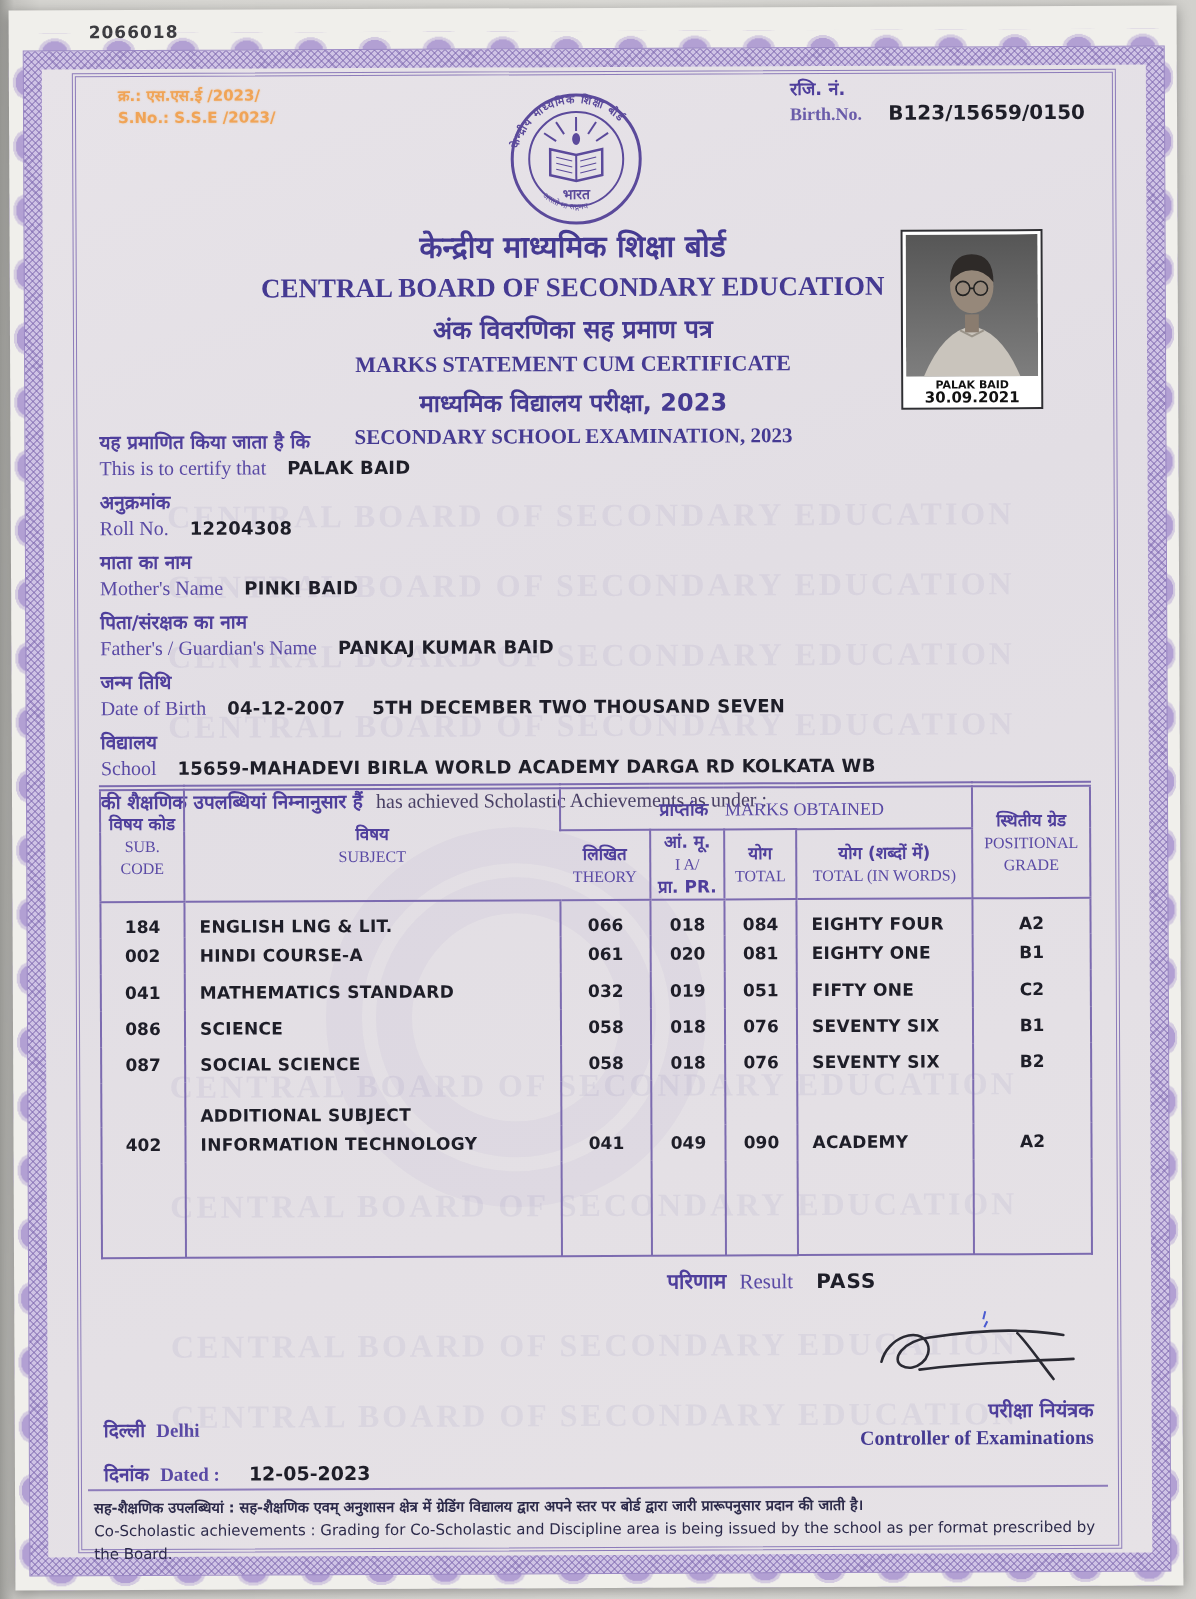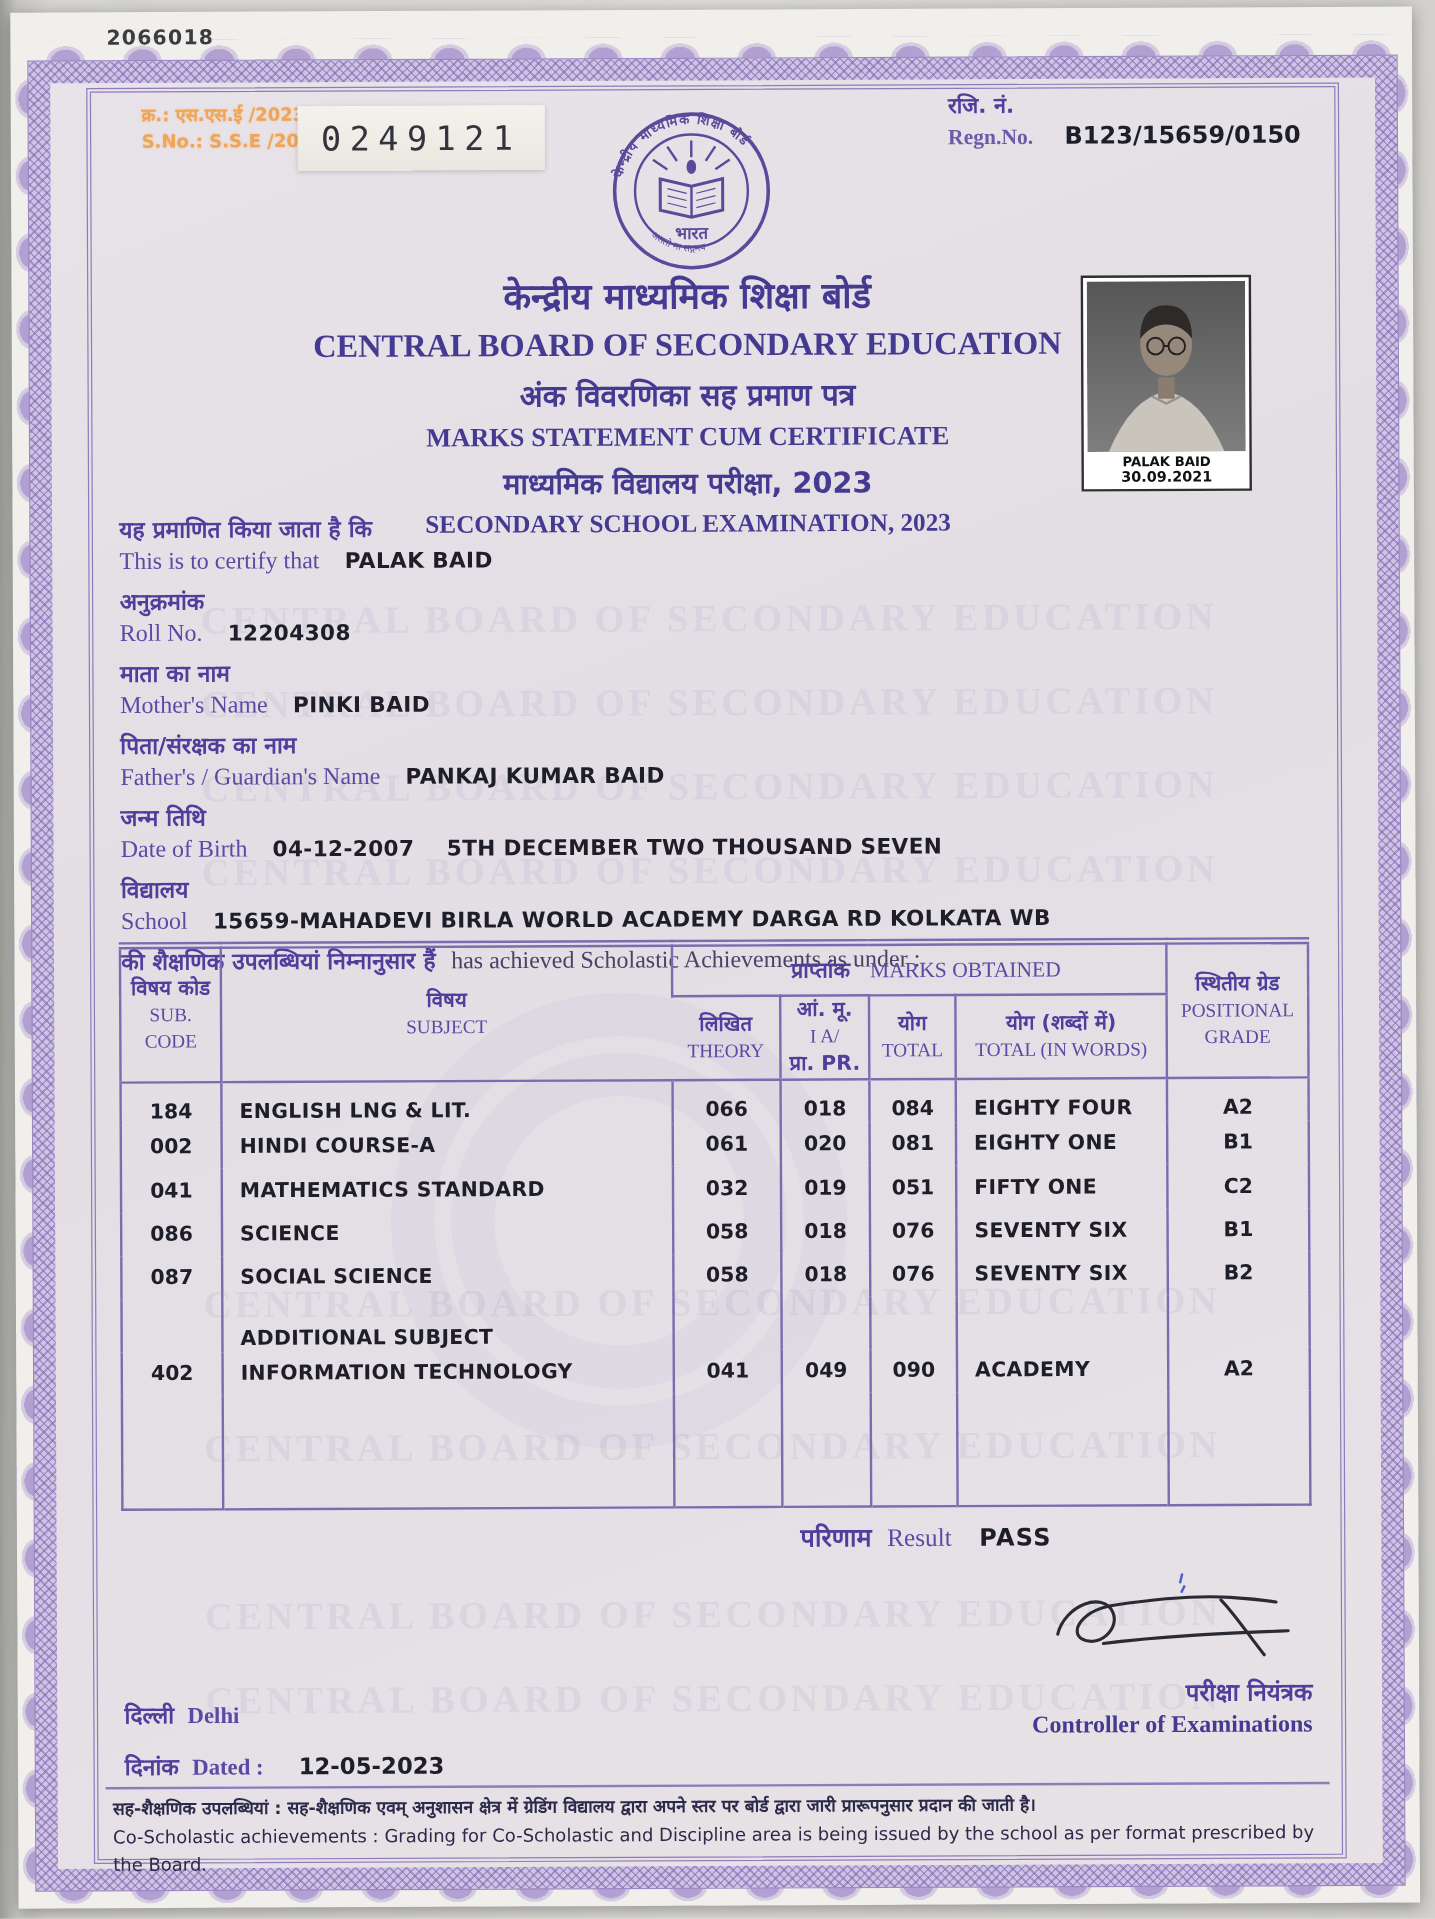--- a/index.html
+++ b/index.html
@@ -81,21 +81,21 @@
   .h-hi-2 { font-size:25px; font-weight:bold; color:#453a92; margin-bottom:6px; }
   .h-en-2 { font-family:"Liberation Serif",serif; font-size:22px; font-weight:bold; color:#453a92; margin-bottom:8px; }
   .h-hi-3 { font-size:24px; font-weight:bold; color:#453a92; margin-bottom:6px; }
   .h-en-3 { font-family:"Liberation Serif",serif; font-size:21px; font-weight:bold; color:#453a92; }
   
   .photo { position:absolute; left:858px; top:164px; width:142px; height:180px;
     border:2px solid #2f2f33; background:#fff; padding:3px; }
   .photo-img { width:100%; height:142px; display:block; }
   .photo-caption { height:28px; display:flex; flex-direction:column; align-items:center; justify-content:center; background:#fff; }
   .photo-caption .nm { font-size:11px; font-weight:bold; color:#111; line-height:13px; }
-  .photo-caption .dt { font-size:12px; font-weight:bold; color:#111; line-height:12px; }
+  .photo-caption .dt { font-size:15px; font-weight:bold; color:#111; line-height:12px; }
   
   .details { position:absolute; left:56px; top:360px; width:880px; }
   .d-hi { font-size:19px; font-weight:bold; color:#4f3f9c; line-height:26px; }
   .d-en { font-family:"Liberation Serif",serif; font-size:20px; color:#5a4aa5; line-height:27px; margin-bottom:7px; }
   .d-val { font-family:"DejaVu Sans","Liberation Sans",sans-serif; font-weight:bold; font-size:18px; color:#1e1e28; margin-left:16px; letter-spacing:.3px; }
   .d-val2 { margin-left:22px; }
   .achieved { margin-top:2px; }
   .achieved .d-hi { display:inline; }
   .achieved .en-inline { font-family:"Liberation Serif",serif; font-size:20px; color:#4a4166; margin-left:8px; }
   
@@ -159,23 +159,20 @@
       <div class="wm-line" style="top:1260px">CENTRAL BOARD OF SECONDARY EDUCATION</div>
       <div class="wm-line" style="top:1330px">CENTRAL BOARD OF SECONDARY EDUCATION</div>
       <div class="wm-circle" style="left:280px; top:760px; width:380px; height:380px;"></div>
       <div class="wm-circle" style="left:330px; top:810px; width:280px; height:280px;"></div>
 
       <div class="orange-serial">
         <div>क्र.: एस.एस.ई /2023/</div>
         <div>S.No.: S.S.E /2023/</div>
       </div>
 
-      <div class="sticker">
-        <span>0249121</span>
-      </div>
 
       <div class="emblem">
         <svg viewBox="0 0 156 140" width="156" height="140">
           <defs>
             <path id="arcTop" d="M 18 76 A 60 60 0 0 1 138 76" fill="none"></path>
             <path id="arcBottom" d="M 32 92 A 50 50 0 0 0 124 92" fill="none"></path>
           </defs>
           <circle cx="78" cy="72" r="64" fill="none" stroke="#5b4a9b" stroke-width="3"></circle>
           <circle cx="78" cy="72" r="47" fill="none" stroke="#5b4a9b" stroke-width="2"></circle>
           <text font-size="11" font-weight="bold" fill="#5b4a9b" letter-spacing="1">
@@ -202,21 +199,21 @@
           <text x="78" y="112" text-anchor="middle" font-size="14" font-weight="bold" fill="#5b4a9b">भारत</text>
           <text font-size="8" fill="#5b4a9b">
             <textPath href="#arcBottom" startOffset="18%">असतो मा सद्गमय</textPath>
           </text>
         </svg>
       </div>
 
       <div class="regn">
         <div class="hi">रजि. नं.</div>
         <div>
-          <span class="en-label">Regn.No.</span>
+          <span class="en-label">Birth.No.</span>
           <span class="value">B123/15659/0150</span>
         </div>
       </div>
 
       <div class="header-block">
         <div class="h-hi-1">केन्द्रीय माध्यमिक शिक्षा बोर्ड</div>
         <div class="h-en-1">CENTRAL BOARD OF SECONDARY EDUCATION</div>
         <div class="h-hi-2">अंक विवरणिका सह प्रमाण पत्र</div>
         <div class="h-en-2">MARKS STATEMENT CUM CERTIFICATE</div>
         <div class="h-hi-3">माध्यमिक विद्यालय परीक्षा, 2023</div>

